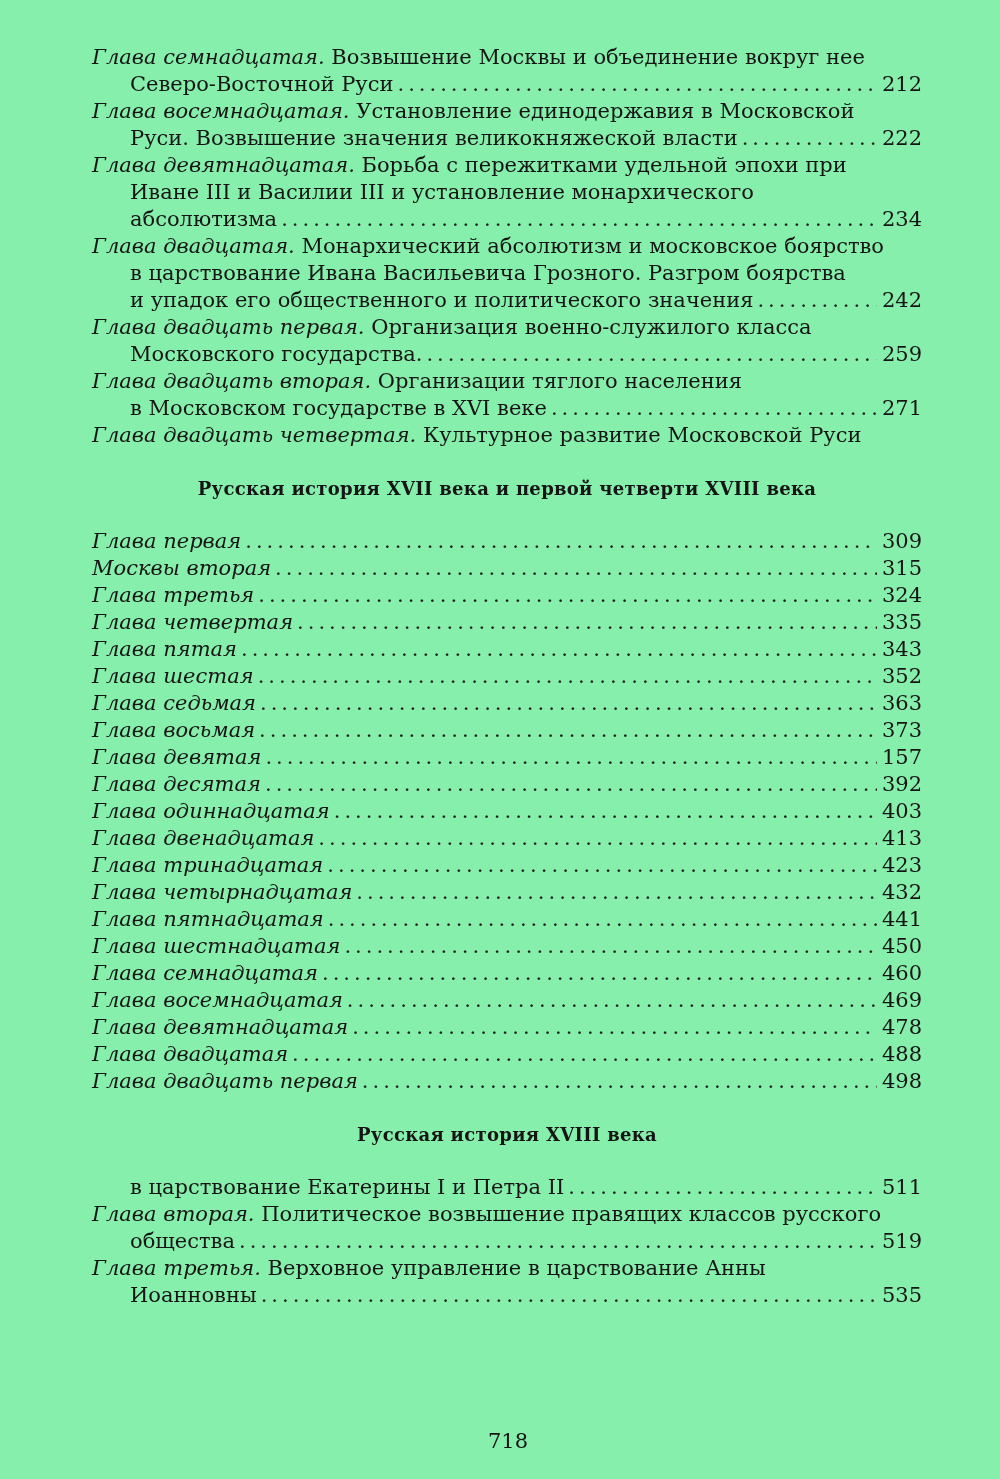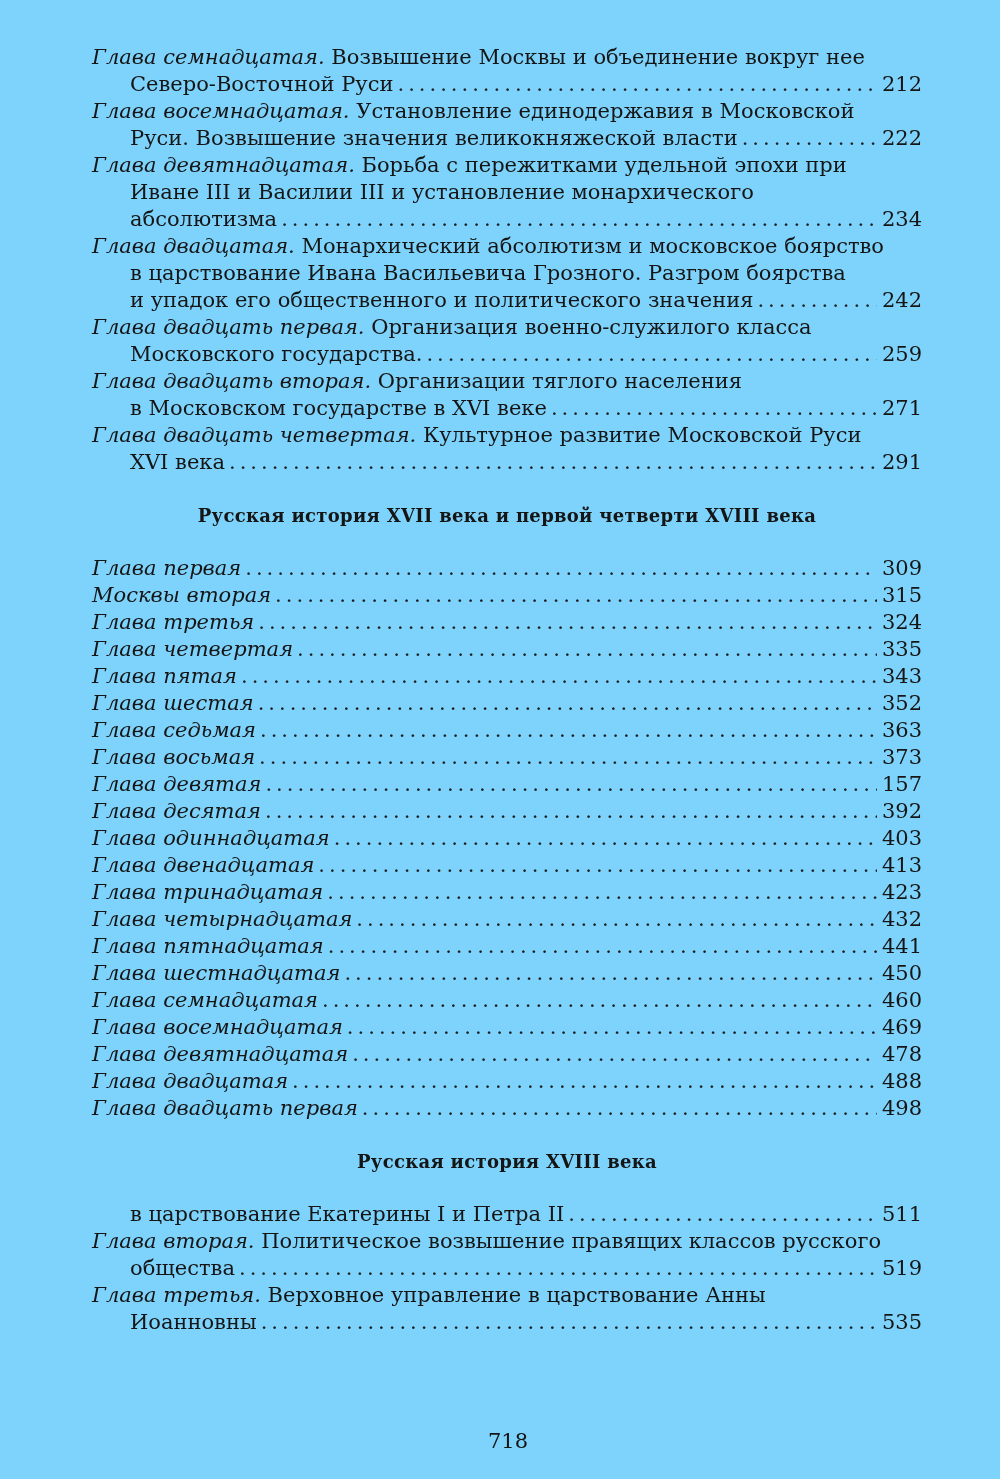--- a/index.html
+++ b/index.html
@@ -5,21 +5,21 @@
   html, body {
     margin: 0;
     padding: 0;
     background: #e8e8e6;
   }
   .page {
     position: relative;
     width: 1000px;
     height: 1479px;
     margin: 0 auto;
-    background: #7dd3fc;
+    background: #86efac;
     color: #151515;
     font-family: "DejaVu Serif", "Liberation Serif", serif;
     font-size: 21px;
     overflow: hidden;
     box-sizing: border-box;
     padding: 44px 78px 0 92px;
   }
   .entries { margin: 0; }
   .entry { margin: 0; }
   .line {
@@ -94,21 +94,20 @@
         <div class="entry">
           <div class="line"><span class="label">Глава двадцать первая.</span><span class="txt"> Организация военно-служилого класса</span></div>
           <div class="line indent"><span class="txt">Московского государства.</span><span class="dots"></span><span class="pg">259</span></div>
         </div>
         <div class="entry">
           <div class="line"><span class="label">Глава двадцать вторая.</span><span class="txt"> Организации тяглого населения</span></div>
           <div class="line indent"><span class="txt">в Московском государстве в XVI веке</span><span class="dots"></span><span class="pg">271</span></div>
         </div>
         <div class="entry">
           <div class="line"><span class="label">Глава двадцать четвертая.</span><span class="txt"> Культурное развитие Московской Руси</span></div>
-          <div class="line indent"><span class="txt">XVI века</span><span class="dots"></span><span class="pg">291</span></div>
         </div>
       </div>
       <div class="section-heading">Русская история XVII века и первой четверти XVIII века</div>
       <div class="entries">
         <div class="entry">
           <div class="line"><span class="label">Глава первая</span><span class="dots"></span><span class="pg">309</span></div>
         </div>
         <div class="entry">
           <div class="line"><span class="label">Москвы вторая</span><span class="dots"></span><span class="pg">315</span></div>
         </div>

